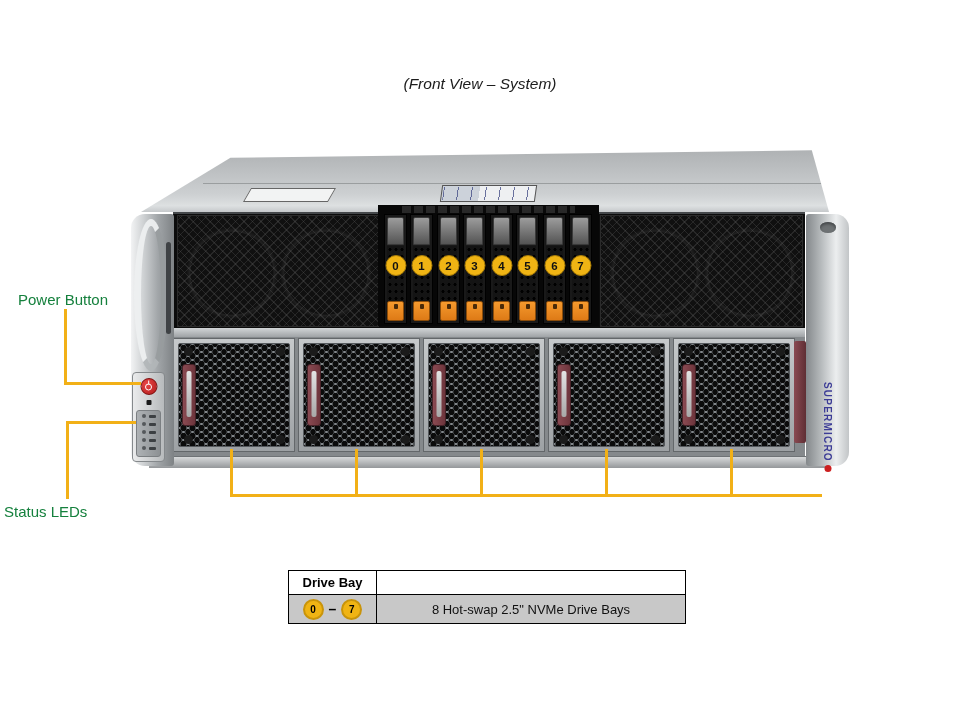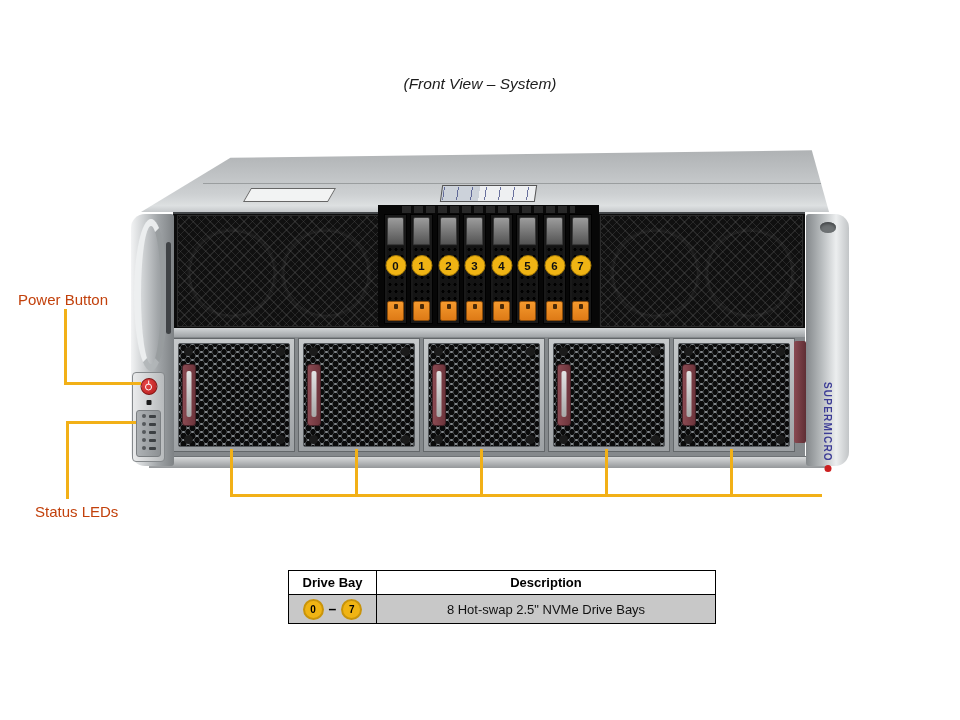--- a/index.html
+++ b/index.html
@@ -3,21 +3,21 @@
 <meta charset="utf-8">
 <style>
   html,body{margin:0;padding:0;background:#fff;}
   .canvas{position:relative;width:960px;height:720px;background:#ffffff;overflow:hidden;
           font-family:"Liberation Sans", sans-serif;color:#161616;}
 
   
   .title-line{position:absolute;left:0;right:0;text-align:center;font-size:15.5px;color:#1c1c1c;}
   .t1{top:75px;font-style:italic;}
   .t2{top:98px;}
-  .lbl{position:absolute;font-size:15px;color:#c2410c;line-height:19px;}
+  .lbl{position:absolute;font-size:15px;color:#15803d;line-height:19px;}
 
   
   .chassis-top{position:absolute;left:141px;top:149px;width:688px;height:63px;
     clip-path:polygon(13% 14%, 97.5% 2%, 100% 100%, 0% 100%);
     background:linear-gradient(180deg,#aeb1b3 0%,#bfc2c4 40%,#cdd0d2 72%,#dde0e1 90%,#c6c9cb 100%);}
   .chassis-top::after{content:'';position:absolute;left:9%;right:1%;top:54%;height:1px;background:rgba(118,122,124,.55);}
   .sticker-left{position:absolute;left:247px;top:188px;width:83px;height:12px;background:#f2f3f3;
     border:1px solid #666;transform:skewX(-30deg);z-index:2;}
   .sticker-center{position:absolute;left:441px;top:185px;width:93px;height:15px;border:1px solid #555;
     background:linear-gradient(90deg,#ccd2da 0 40%,#eef0f2 40% 100%);transform:skewX(-8deg);z-index:2;}
@@ -106,21 +106,21 @@
   .led-panel{position:absolute;top:37px;left:3px;right:3px;bottom:4px;border-radius:3px;box-sizing:border-box;
     background:linear-gradient(90deg,#aeb2b5,#8d9194);border:1px solid #7b7f82;padding:4px 3px 0 3px;}
   .led-slot{height:3px;margin:0 1px 5px 9px;background:#3c4043;border-radius:1px;position:relative;}
   .led-slot::before{content:'';position:absolute;left:-7px;top:-1px;width:4px;height:4px;border-radius:50%;background:#54585b;}
 
   
   .co{position:absolute;background:#F2B017;z-index:8;}
   .co-v{width:3px;} .co-h{height:3px;}
 
   
-  .drive-table{position:absolute;left:288px;top:570px;width:428px;border:1px solid #000;background:#fff;z-index:8;box-sizing:border-box;}
+  .drive-table{position:absolute;left:288px;top:570px;width:398px;border:1px solid #000;background:#fff;z-index:8;box-sizing:border-box;}
   .dt-header{display:flex;height:23px;border-bottom:1px solid #000;background:#fff;}
   .dt-row{display:flex;height:28px;background:#c8c8c8;}
   .dt-c1{width:88px;border-right:1px solid #000;display:flex;align-items:center;justify-content:center;box-sizing:border-box;}
   .dt-c2{flex:1;display:flex;align-items:center;justify-content:center;}
   .dt-head-txt{font-weight:bold;font-size:13px;color:#000;}
   .dt-desc{font-size:13px;color:#111;}
   .tbl-badge{width:17px;height:17px;border-radius:50%;background:#F0B414;border:2px solid #c9940a;box-sizing:content-box;
     color:#000;font-size:10px;font-weight:bold;display:flex;align-items:center;justify-content:center;}
   .tbl-dash{font-weight:bold;font-size:14px;margin:0 5px;color:#000;}
 </style>
@@ -249,26 +249,25 @@
   <div class="co co-h" style="left:66px;top:421px;width:70px"></div>
   <div class="co co-v" style="left:66px;top:421px;height:78px"></div>
   <div class="co co-v" style="left:230px;top:449px;height:48px"></div>
   <div class="co co-v" style="left:355px;top:449px;height:48px"></div>
   <div class="co co-v" style="left:480px;top:449px;height:48px"></div>
   <div class="co co-v" style="left:605px;top:449px;height:48px"></div>
   <div class="co co-v" style="left:730px;top:449px;height:48px"></div>
   <div class="co co-h" style="left:230px;top:494px;width:592px"></div>
 
   <div class="lbl" style="left:18px;top:290px">Power Button</div>
-  <div class="lbl" style="left:35px;top:502px">Status LEDs</div>
+  <div class="lbl" style="left:4px;top:502px">Status LEDs</div>
 
   <div class="drive-table">
     <div class="dt-header">
       <div class="dt-c1 dt-head-txt">Drive Bay</div>
-      <div class="dt-c2 dt-head-txt">Description</div>
     </div>
     <div class="dt-row">
       <div class="dt-c1">
         <span class="tbl-badge">0</span>
         <span class="tbl-dash">–</span>
         <span class="tbl-badge">7</span>
       </div>
       <div class="dt-c2 dt-desc">8 Hot-swap 2.5" NVMe Drive Bays</div>
     </div>
   </div>

